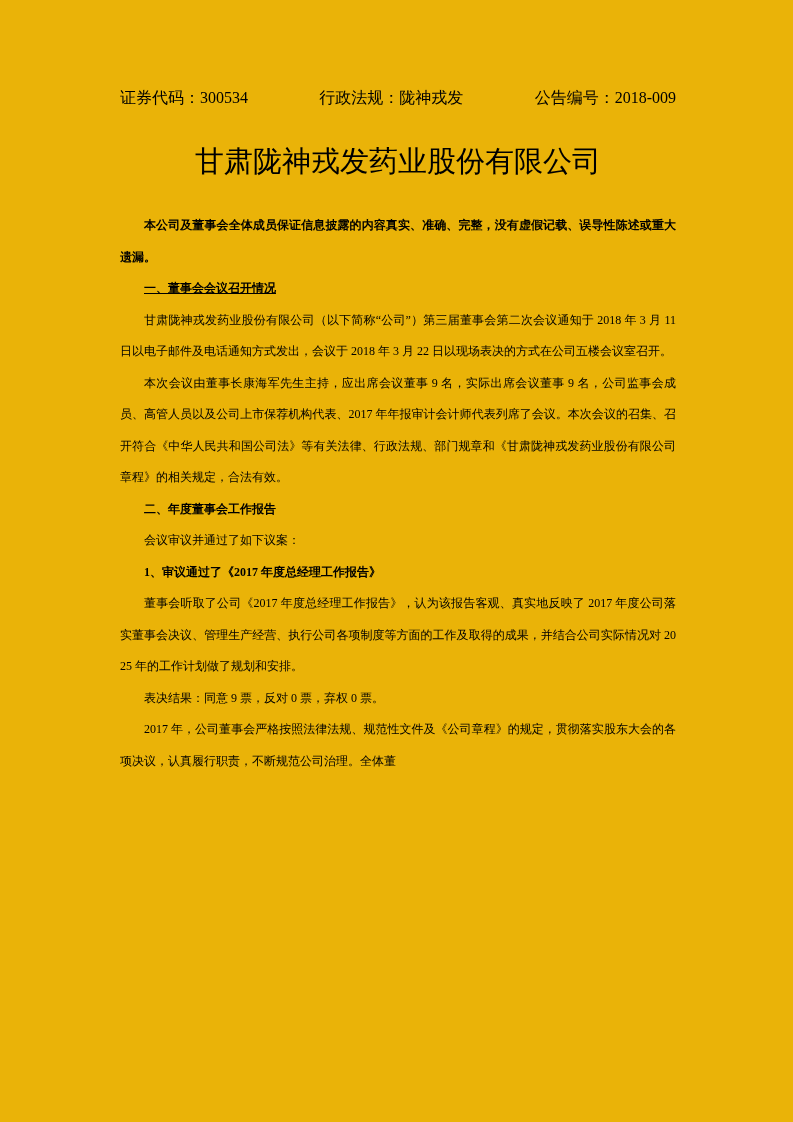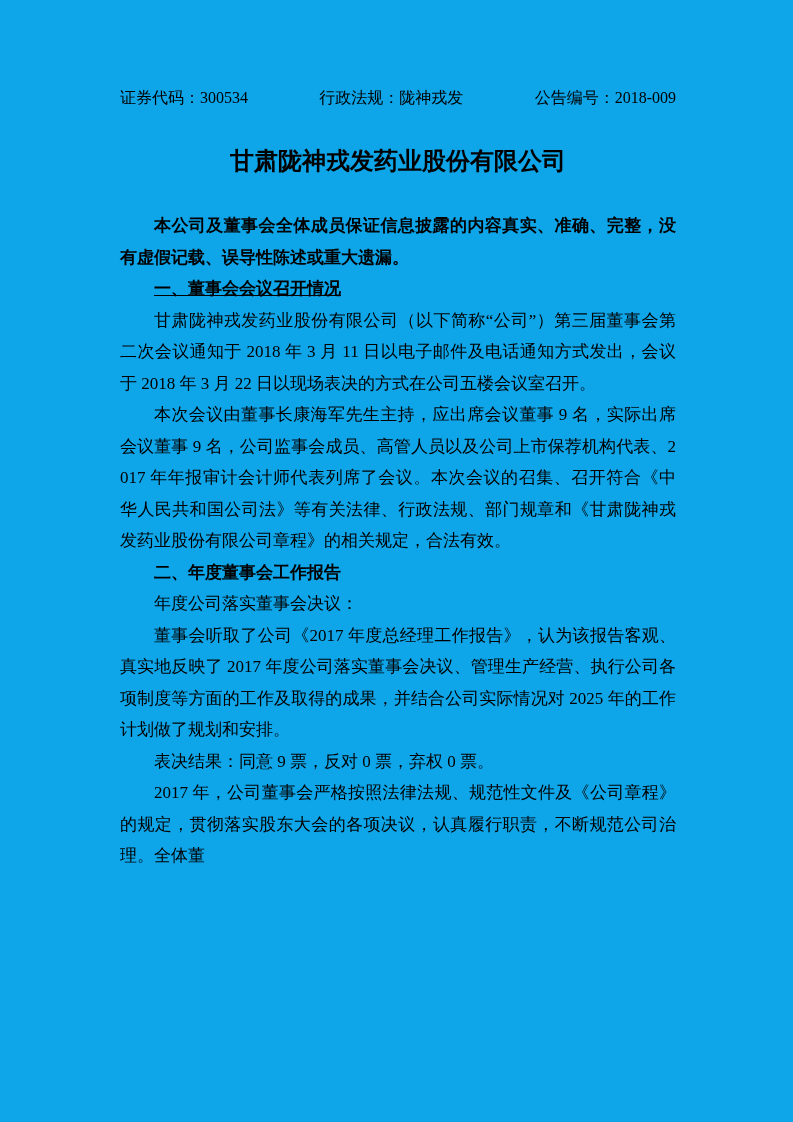--- a/index.html
+++ b/index.html
@@ -12,43 +12,43 @@
     height: 1122px;
     overflow: hidden;
     font-family: "Liberation Serif", "DejaVu Serif", serif;
     color: #000000;
   }
   .page {
     box-sizing: border-box;
     width: 793px;
     height: 1122px;
     padding: 88px 117px 0 120px;
-    background: #0ea5e9;
+    background: #eab308;
   }
   .header-row {
     display: flex;
     justify-content: space-between;
     align-items: baseline;
     font-size: 16px;
     line-height: 20px;
     white-space: nowrap;
   }
   .doc-title {
     margin: 30px 0 26px 0;
     text-align: center;
-    font-weight: bold;
-    font-size: 24px;
+    font-weight: normal;
+    font-size: 29px;
     line-height: 46px;
   }
   .doc-title div {
     margin: 0;
   }
   p.body-para {
     margin: 0;
-    font-size: 17px;
+    font-size: 12px;
     line-height: 31.5px;
     text-align: justify;
     text-indent: 2em;
     word-break: break-all;
   }
   .bold { font-weight: bold; }
   .mt-disclaimer { margin-top: 2px; }
   .mt-section1   { margin-top: 44px; text-decoration: underline; }
   .mt-after-head { margin-top: 10px; }
   .mt-section2   { margin-top: 18px; }
@@ -72,22 +72,23 @@
   <p class="body-para bold mt-disclaimer">本公司及董事会全体成员保证信息披露的内容真实、准确、完整，没有虚假记载、误导性陈述或重大遗漏。</p>
 
   <p class="body-para bold mt-section1">一、董事会会议召开情况</p>
 
   <p class="body-para mt-after-head">甘肃陇神戎发药业股份有限公司（以下简称“公司”）第三届董事会第二次会议通知于 2018 年 3 月 11 日以电子邮件及电话通知方式发出，会议于 2018 年 3 月 22 日以现场表决的方式在公司五楼会议室召开。</p>
 
   <p class="body-para">本次会议由董事长康海军先生主持，应出席会议董事 9 名，实际出席会议董事 9 名，公司监事会成员、高管人员以及公司上市保荐机构代表、2017 年年报审计会计师代表列席了会议。本次会议的召集、召开符合《中华人民共和国公司法》等有关法律、行政法规、部门规章和《甘肃陇神戎发药业股份有限公司章程》的相关规定，合法有效。</p>
 
   <p class="body-para bold mt-section2">二、年度董事会工作报告</p>
 
-  <p class="body-para mt-after-head">年度公司落实董事会决议：</p>
+  <p class="body-para mt-after-head">会议审议并通过了如下议案：</p>
 
+  <p class="body-para bold mt-item">1、审议通过了《2017 年度总经理工作报告》</p>
 
   <p class="body-para">董事会听取了公司《2017 年度总经理工作报告》，认为该报告客观、真实地反映了 2017 年度公司落实董事会决议、管理生产经营、执行公司各项制度等方面的工作及取得的成果，并结合公司实际情况对 2025 年的工作计划做了规划和安排。</p>
 
   <p class="body-para">表决结果：同意 9 票，反对 0 票，弃权 0 票。</p>
 
 
   <p class="body-para">2017 年，公司董事会严格按照法律法规、规范性文件及《公司章程》的规定，贯彻落实股东大会的各项决议，认真履行职责，不断规范公司治理。全体董</p>
 
 </div>
 

